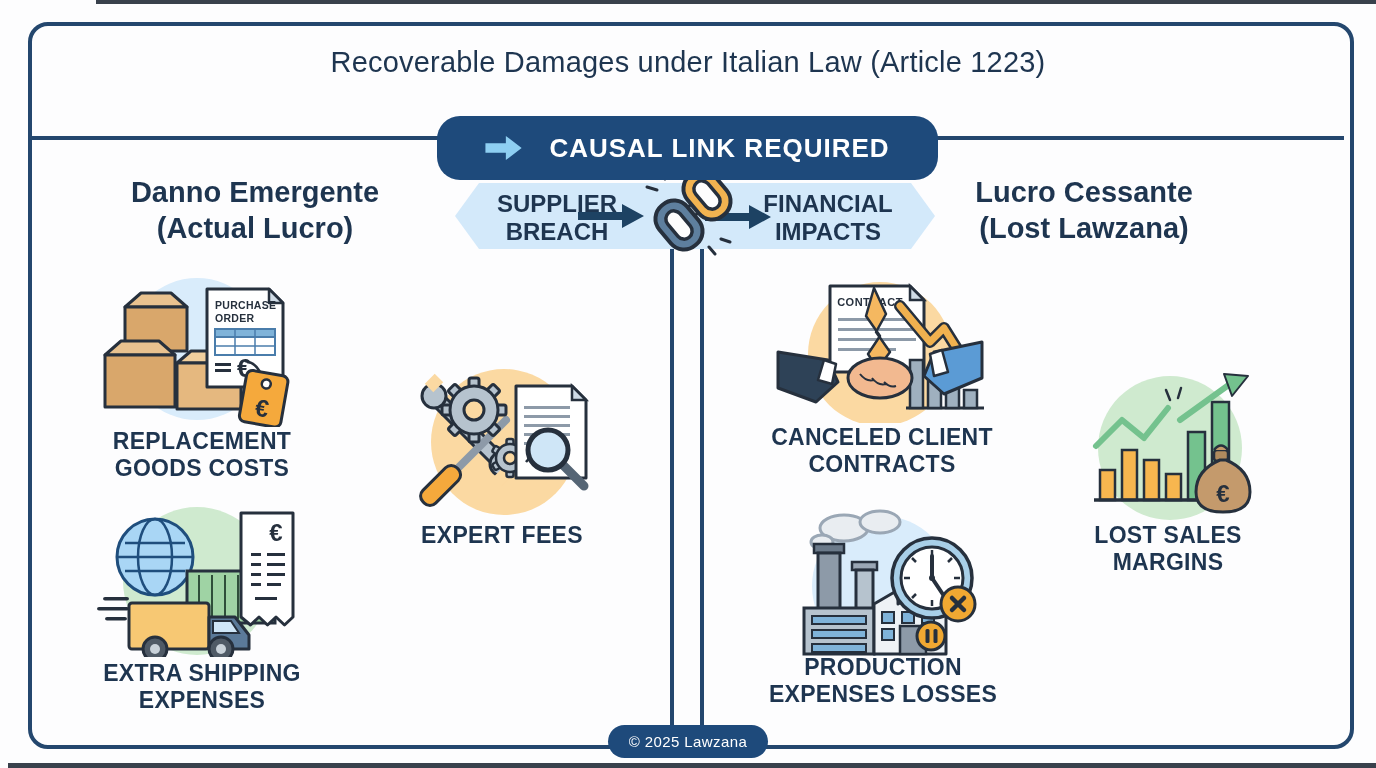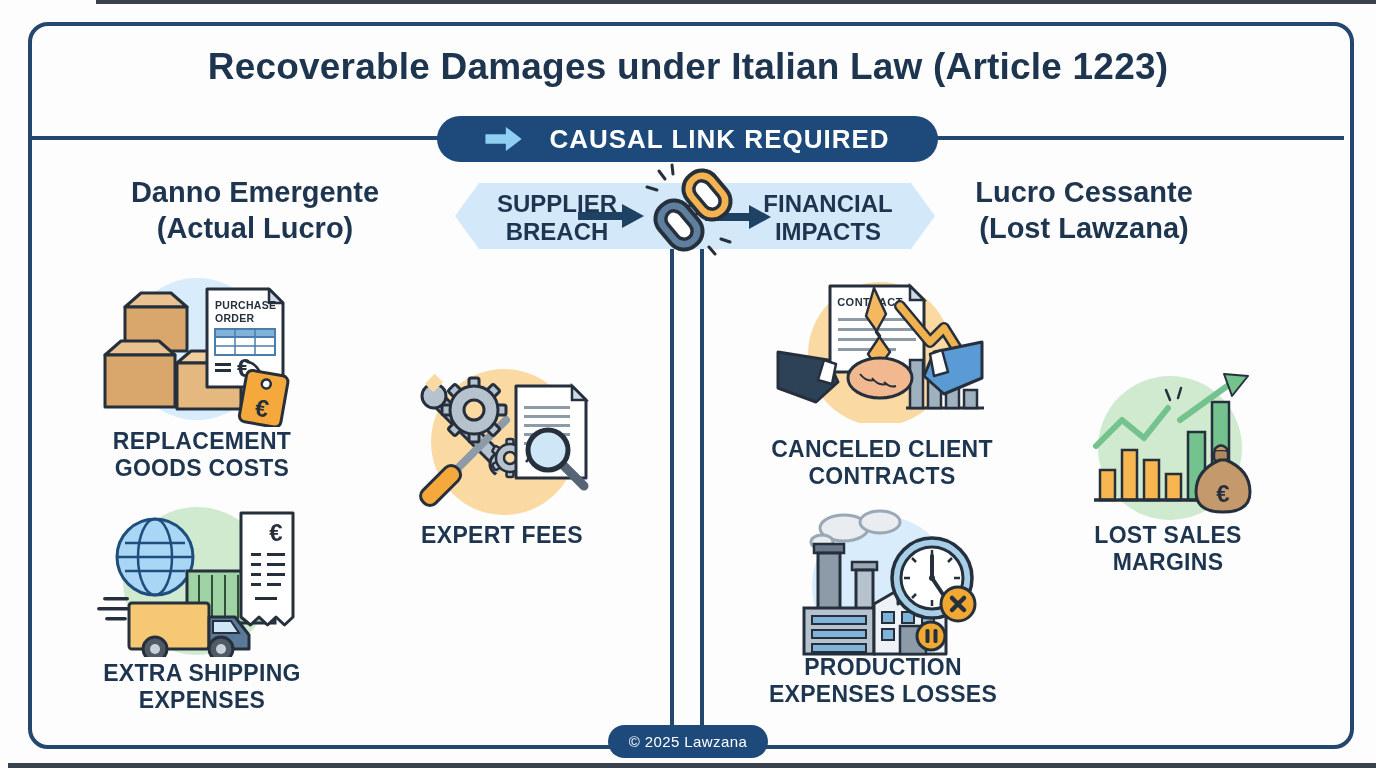--- a/index.html
+++ b/index.html
@@ -9,25 +9,25 @@
   }
   .edge-strip{position:absolute;background:#39414c;}
   .edge-strip.top{left:96px;right:0;top:0;height:4px;}
   .edge-strip.bottom{left:8px;right:0;bottom:0;height:5px;}
   .frame{
     position:absolute;left:28px;top:22px;width:1318px;height:719px;
     border:4px solid #24476e;border-radius:20px;background:transparent;
   }
   .page-title{
     position:absolute;left:40px;top:46px;width:1296px;text-align:center;
-    font-size:37px;font-weight:bold;color:#1e3550;letter-spacing:.2px;
+    font-size:29px;font-weight:normal;color:#1e3550;letter-spacing:.2px;
   }
   .hline{position:absolute;left:30px;top:136px;width:1314px;height:4px;background:#24476e;}
   .banner{
-    position:absolute;left:437px;top:116px;width:501px;height:46px;border-radius:23px;
+    position:absolute;left:437px;top:116px;width:501px;height:64px;border-radius:23px;
     background:#1e4a7b;display:flex;align-items:center;justify-content:center;gap:26px;z-index:5;
   }
   .banner-label{color:#ffffff;font-size:26px;font-weight:bold;letter-spacing:1px;}
   .col-head{position:absolute;text-align:center;color:#1e3550;font-weight:bold;font-size:29px;line-height:36px;}
   .col-head.left{left:75px;top:174px;width:360px;}
   .col-head.right{left:904px;top:174px;width:360px;}
   .ribbon{
     position:absolute;left:455px;top:183px;width:480px;height:66px;background:#d3e9fa;
     clip-path:polygon(0% 50%,5% 0%,95% 0%,100% 50%,95% 100%,5% 100%);z-index:1;
   }
@@ -41,21 +41,21 @@
   .chain{position:absolute;left:645px;top:163px;z-index:4;}
   .divider{position:absolute;top:249px;width:4px;height:491px;background:#24476e;z-index:0;}
   .divider.a{left:670px;}
   .divider.b{left:700px;}
   .tile-icon{position:absolute;}
   .lbl{position:absolute;text-align:center;color:#1e3550;font-weight:bold;font-size:23px;line-height:27px;letter-spacing:.3px;}
   .lbl span{display:block;}
   .lbl.l1{left:92px;top:428px;width:220px;}
   .lbl.l2{left:392px;top:522px;width:220px;}
   .lbl.l3{left:92px;top:660px;width:220px;}
-  .lbl.r1{left:770px;top:436px;width:224px;}
+  .lbl.r1{left:770px;top:424px;width:224px;}
   .lbl.r2{left:1066px;top:522px;width:204px;}
   .lbl.r3{left:768px;top:654px;width:230px;}
   .footer-pill{
     position:absolute;left:608px;top:725px;width:160px;height:33px;border-radius:17px;
     background:#1e4a7b;color:#fff;font-size:15px;line-height:33px;text-align:center;z-index:6;letter-spacing:.4px;
   }
   svg text{font-family:"Liberation Sans",sans-serif;font-weight:bold;fill:#26303d;}
 </style>
 </head>
 <body>

